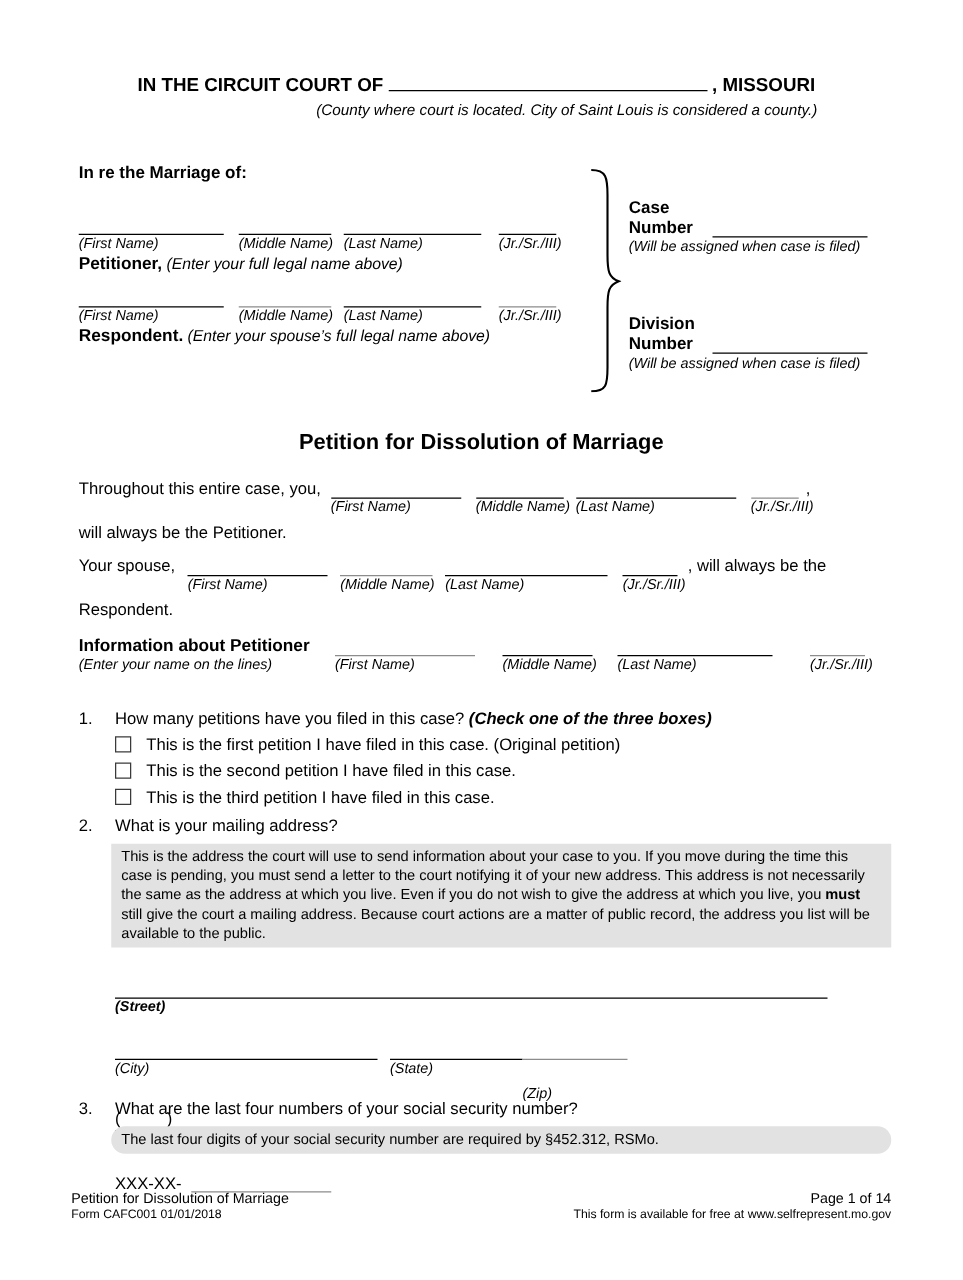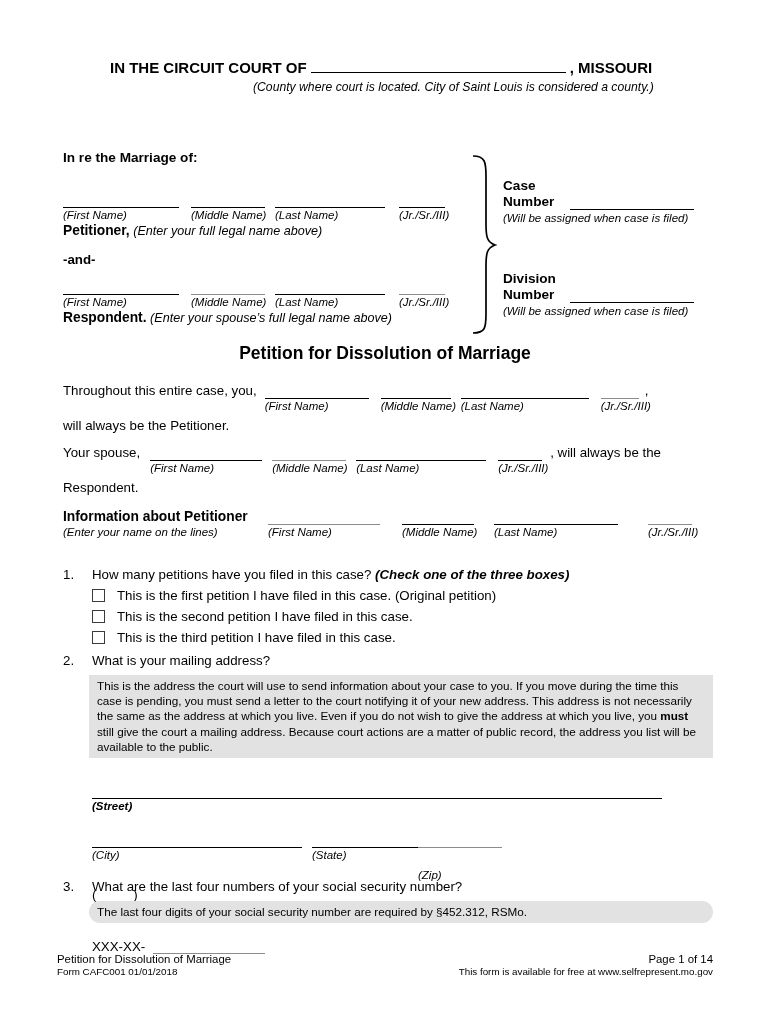--- a/index.html
+++ b/index.html
@@ -11,21 +11,21 @@
   }
   .b{font-weight:bold;}
   .i{font-style:italic;}
   .abs{position:absolute;}
   
   .hdr{top:58px; left:0; width:770px;}
   .hdr-row{display:flex; align-items:baseline; margin-left:110px; font-size:15px; font-weight:bold;}
   .hdr-line{width:255px; border-bottom:1.4px solid #000; height:14px; margin:0 4px;}
   .county-note{font-style:italic; font-size:12.2px; margin:4px 0 0 253px;}
   
-  .caption{top:150px; left:63px; width:652px; height:195px;}
+  .caption{top:130px; left:63px; width:652px; height:195px;}
   .inre{font-size:13.6px; font-weight:bold;}
   .nrow{display:flex; align-items:flex-start;}
   .ncell{display:flex; flex-direction:column; white-space:nowrap;}
   .nline{height:15px; border-bottom:1.2px solid #000;}
   .nline.gray{border-bottom-color:var(--line-gray);}
   .nlbl{font-style:italic; font-size:11.5px; padding-top:1px;}
   .party-line{margin-top:2px; font-size:12.6px;}
   .party-line .b{font-size:13.8px;}
   .row1{margin-top:27px;}
   .andsep{margin-top:14px; font-weight:bold;}
@@ -118,21 +118,20 @@
       <span class="ncell w46 ml14">
         <span class="nline"></span>
         <span class="nlbl">(Jr./Sr./III)</span>
       </span>
     </div>
     <div class="party-line">
       <span class="b">Petitioner,</span>
       <span class="i">(Enter your full legal name above)</span>
     </div>
 
-    <div class="andsep">-and-</div>
 
     <div class="nrow row2">
       <span class="ncell w116">
         <span class="nline"></span>
         <span class="nlbl">(First Name)</span>
       </span>
       <span class="ncell w74 ml12">
         <span class="nline gray"></span>
         <span class="nlbl">(Middle Name)</span>
       </span>

